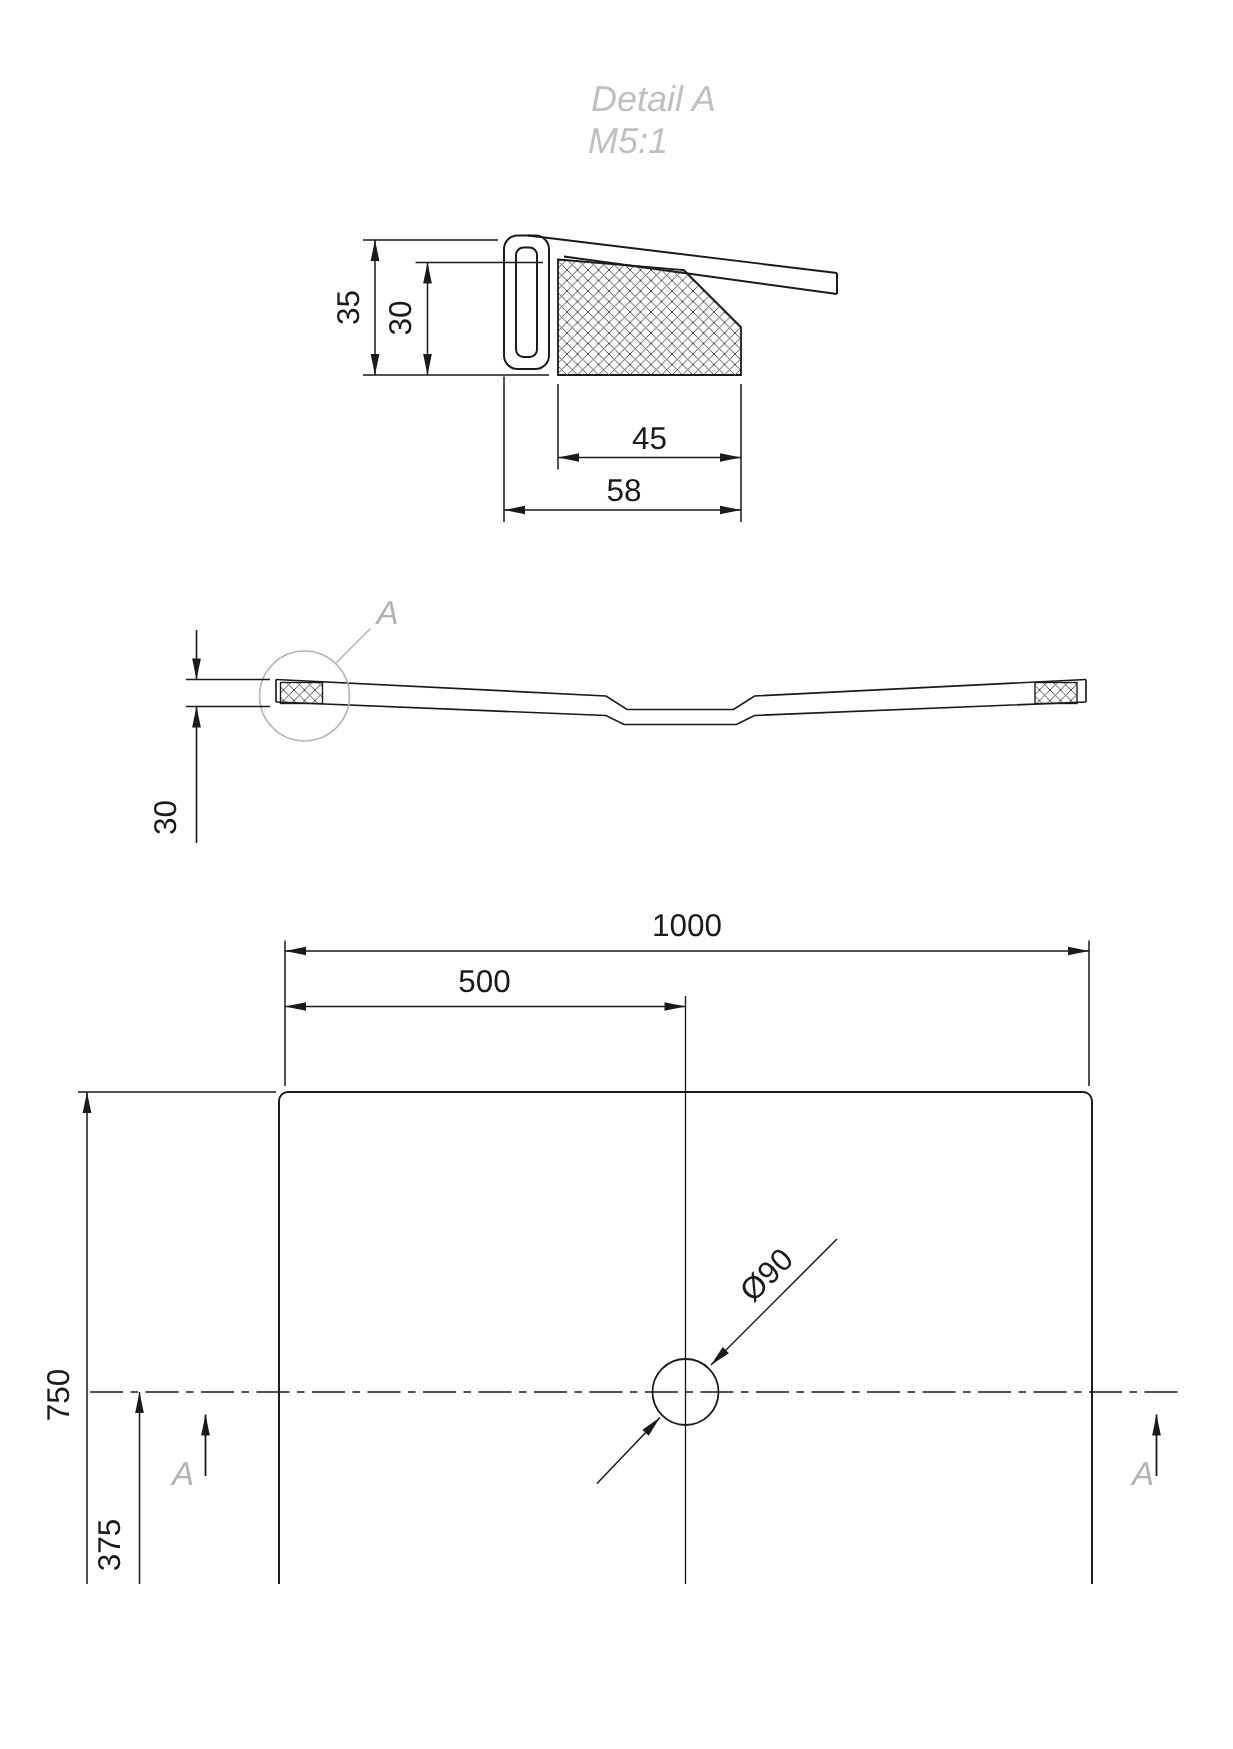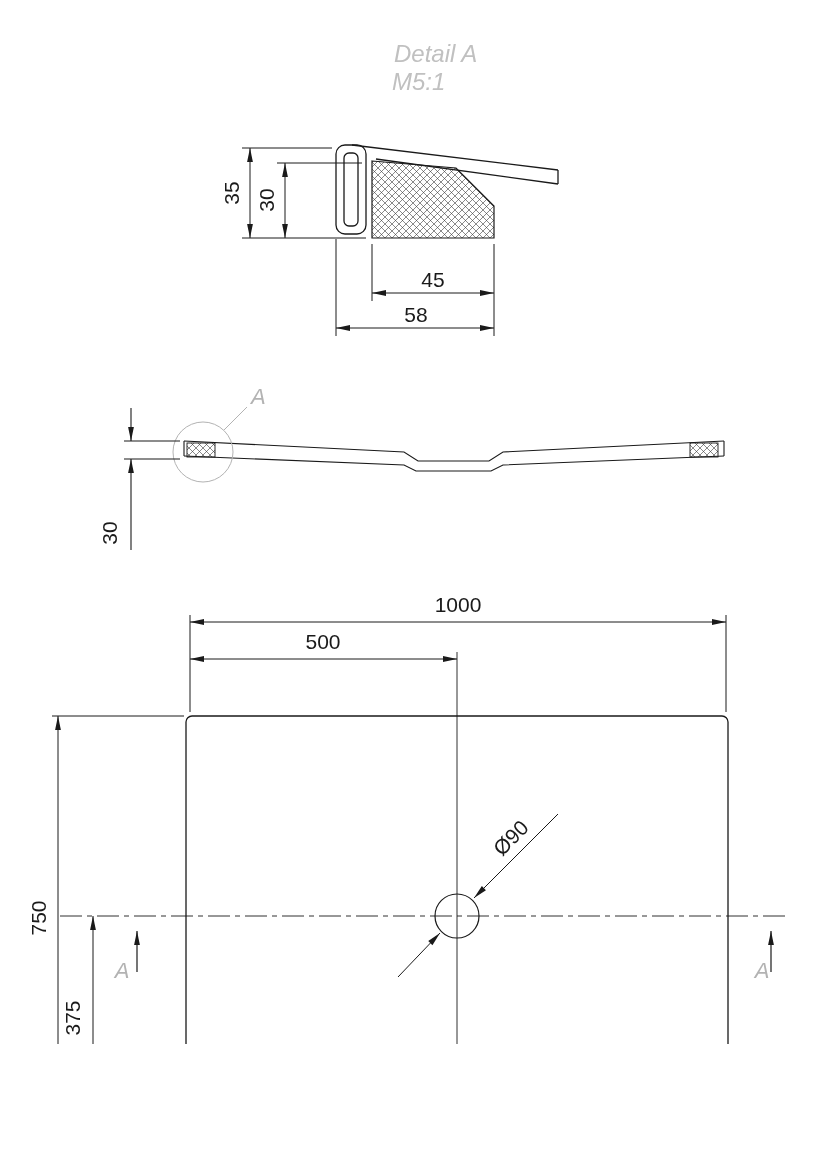--- a/index.html
+++ b/index.html
@@ -1,17 +1,17 @@
 <!DOCTYPE html>
 <html><head>
 <meta charset="utf-8">
 <style>
   html,body{margin:0;padding:0;background:#ffffff;}
   body{font-family:"Liberation Sans", sans-serif;}
-  .sheet{position:relative;width:822px;height:1044px;background:#ffffff;overflow:hidden;}
+  .sheet{position:relative;width:822px;height:1044px;background:#ffffff;overflow:hidden;margin-top:12px;}
   svg{display:block;}
   text{font-family:"Liberation Sans", sans-serif;}
   .dimtxt{font-size:21px;fill:#1a1a1a;}
   .graytxt{font-size:24px;fill:#c0c0c0;font-style:italic;}
   .graylbl{font-size:22px;fill:#b3b3b3;font-style:italic;}
 </style>
 </head>
 <body>
 
 <div class="sheet">

